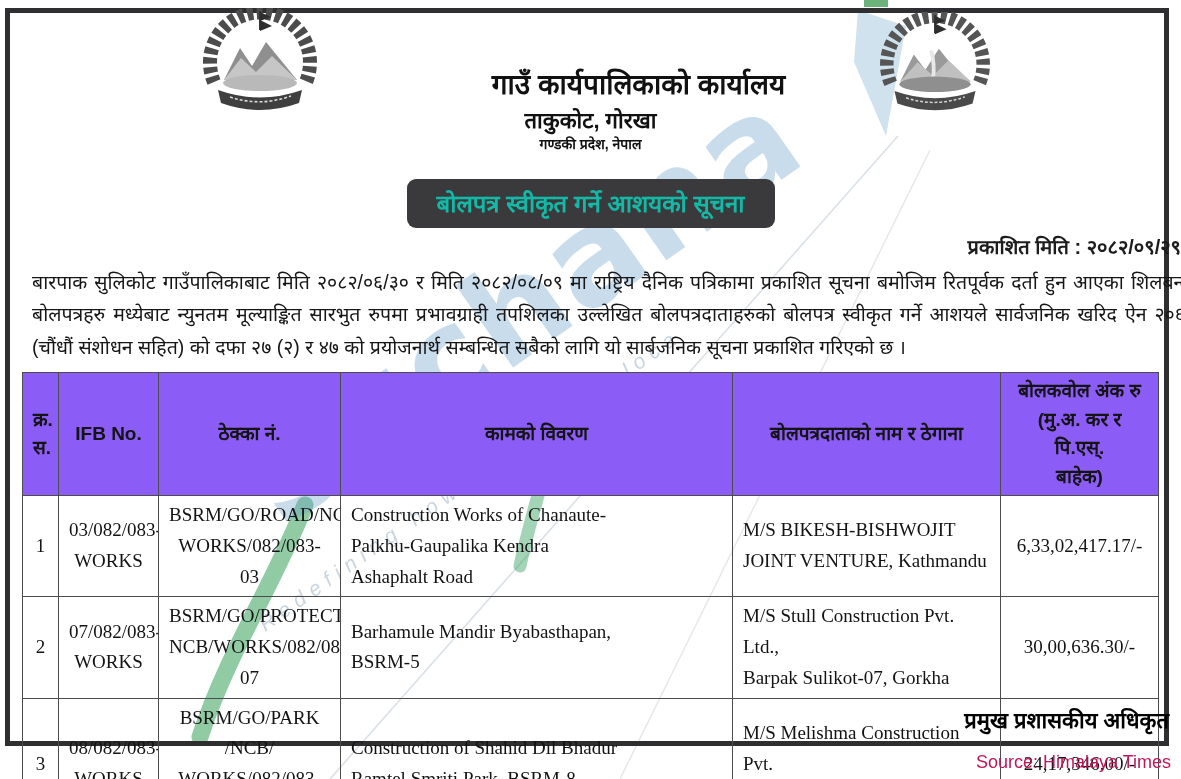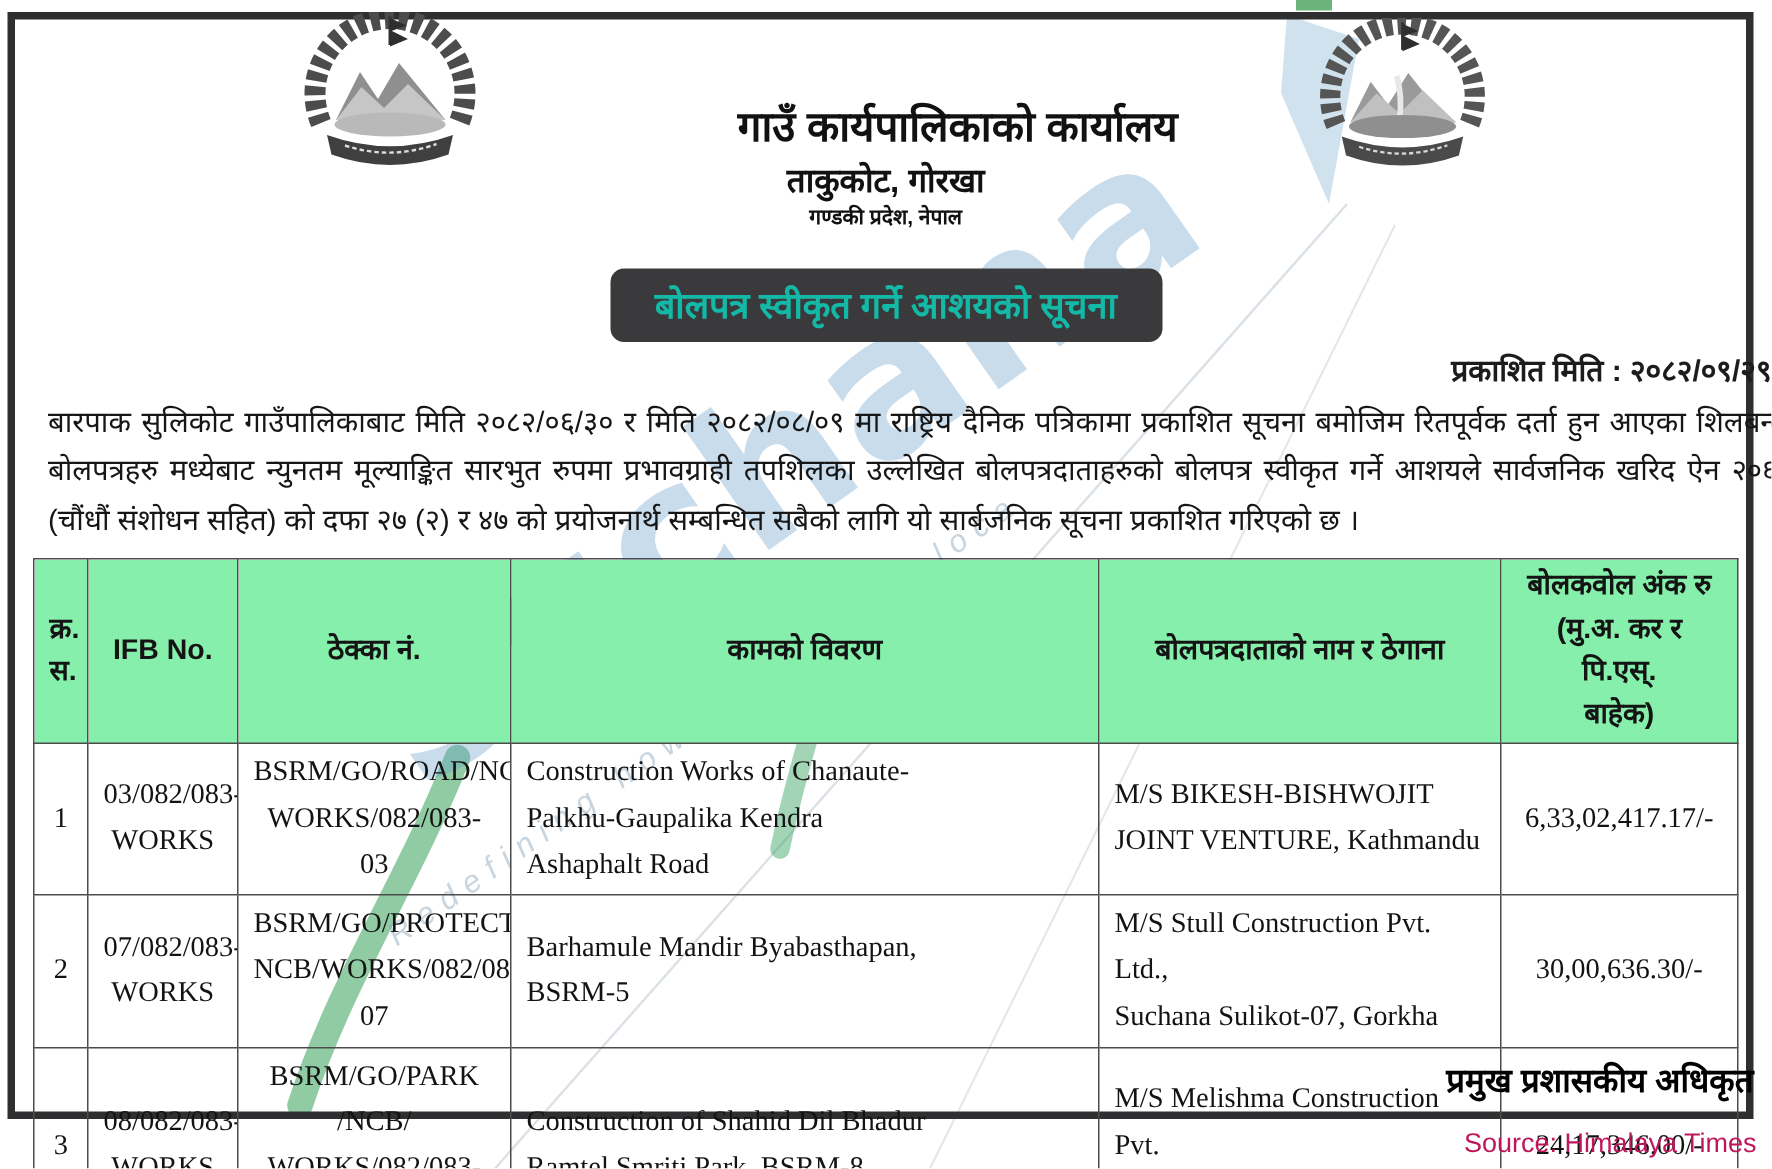--- a/index.html
+++ b/index.html
@@ -45,21 +45,21 @@
   }
   
   table.notice{
     position:absolute;left:22px;top:372px;width:1136px;border-collapse:collapse;table-layout:fixed;
   }
   table.notice td,table.notice th{
     border:1.5px solid #4c4c4c;vertical-align:middle;white-space:pre-line;
     padding:4px 10px;box-sizing:border-box;overflow:hidden;
   }
   table.notice th{
-    background:#86efac;font-weight:bold;font-size:19px;text-align:center;line-height:1.5;color:#141414;
+    background:#8b5cf6;font-weight:bold;font-size:19px;text-align:center;line-height:1.5;color:#141414;
   }
   table.notice td{
     font-family:"Liberation Serif","DejaVu Serif",serif;font-size:19px;line-height:1.62;color:#131313;
     background:transparent;
   }
   .c-center{text-align:center;}
   .c-left{text-align:left;padding-left:13px;}
   .col-sn{width:36px;}   .col-ifb{width:100px;} .col-con{width:182px;}
   .col-work{width:392px;}.col-bidder{width:268px;}.col-amt{width:158px;}
   tr.hrow{height:93px;} tr.r0{height:93px;} tr.r1{height:67px;} tr.r2{height:73px;}
@@ -167,21 +167,21 @@
       </tr>
       <tr class="r1">
         <td class="c-center">2</td>
         <td class="c-center">07/082/083-
 WORKS</td>
         <td class="c-center">BSRM/GO/PROTECTIOn/
 NCB/WORKS/082/083-07</td>
         <td class="c-left">Barhamule Mandir Byabasthapan,
 BSRM-5</td>
         <td class="c-left">M/S Stull Construction Pvt. Ltd.,
-Suchana Sulikot-07, Gorkha</td>
+Barpak Sulikot-07, Gorkha</td>
         <td class="c-center">30,00,636.30/-</td>
       </tr>
       <tr class="r2">
         <td class="c-center">3</td>
         <td class="c-center">08/082/083-
 WORKS</td>
         <td class="c-center">BSRM/GO/PARK /NCB/
 WORKS/082/083-08</td>
         <td class="c-left">Construction of Shahid Dil Bhadur
 Ramtel Smriti Park, BSRM-8</td>

